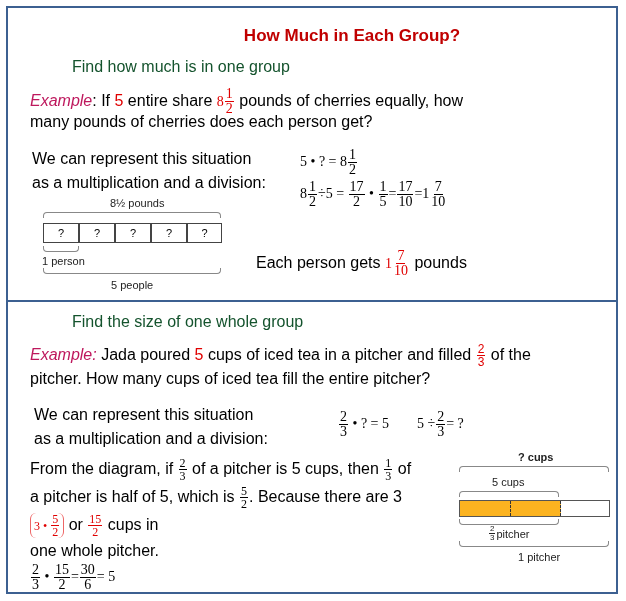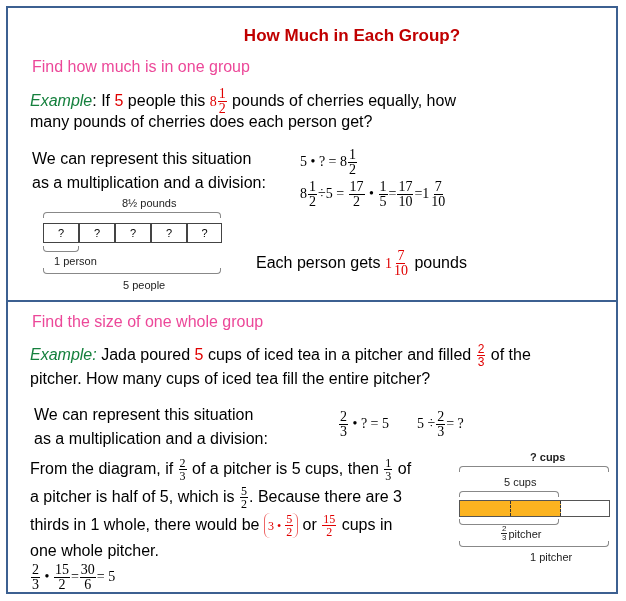--- a/index.html
+++ b/index.html
@@ -1,47 +1,47 @@
 <!DOCTYPE html>
 <html><head>
 <meta charset="utf-8">
 <style>
   html,body{margin:0;padding:0;background:#fff;}
   body{width:626px;height:601px;position:relative;overflow:hidden;font-family:"Liberation Sans",sans-serif;color:#000;}
   .frame{position:absolute;left:6px;top:6px;width:612px;height:588px;border:2px solid #3c6091;box-sizing:border-box;}
   .divider{position:absolute;left:6px;top:300px;width:612px;height:2px;background:#3c6091;}
   .abs{position:absolute;white-space:nowrap;}
   .title{left:0;width:608px;text-align:center;top:26px;font-size:17px;font-weight:bold;color:#c00000;padding-left:48px;}
-  .red{color:#ec4899;}
+  .red{color:#14532d;margin-left:40px;}
   .rfont{color:#e00000;}
-  .purple{color:#15803d;font-style:italic;}
+  .purple{color:#be185d;font-style:italic;}
   .txt{font-size:16px;line-height:22px;}
   .serif{font-family:"Liberation Serif",serif;}
   .frac{display:inline-flex;flex-direction:column;align-items:center;vertical-align:middle;font-family:"Liberation Serif",serif;line-height:1;margin:0 1px;}
   .frac .n{border-bottom:1px solid currentColor;padding:0 1px;}
   .frac .d{padding:0 1px;}
   .f14{font-size:14px;}
   .f12{font-size:12px;}
   .math{font-family:"Liberation Serif",serif;font-size:14px;}
-  .small{font-size:11px;font-family:"Liberation Sans",sans-serif;color:#222;margin-left:12px;}
+  .small{font-size:11px;font-family:"Liberation Sans",sans-serif;color:#222;}
   .box{position:absolute;border:1px solid #444;box-sizing:border-box;display:flex;align-items:center;justify-content:center;font-size:11px;}
   .brace{position:absolute;border:1px solid #888;box-sizing:border-box;}
 </style>
 </head>
 <body>
 
 <div class="frame"></div>
 <div class="divider"></div>
 
 <div class="abs title">How Much in Each Group?</div>
 
 <div class="abs txt red" style="left:32px;top:56px;">Find how much is in one group</div>
 
 <div class="abs txt" style="left:30px;top:87px;">
-  <span class="purple">Example</span><span>: If </span><span class="rfont">5</span><span> people this </span><span class="rfont serif" style="font-size:14px">8</span><span class="frac f14 rfont">
+  <span class="purple">Example</span><span>: If </span><span class="rfont">5</span><span> entire share </span><span class="rfont serif" style="font-size:14px">8</span><span class="frac f14 rfont">
       <span class="n">1</span>
       <span class="d">2</span>
     </span><span> pounds of cherries equally, how</span>
 </div>
 <div class="abs txt" style="left:30px;top:111px;">many pounds of cherries does each person get?</div>
 
 <div class="abs txt" style="left:32px;top:148px;">We can represent this situation</div>
 <div class="abs txt" style="left:32px;top:172px;">as a multiplication and a division:</div>
 
 <div class="abs math" style="left:300px;top:148px;">
@@ -129,21 +129,21 @@
       <span class="d">3</span>
     </span><span> of</span>
 </div>
 <div class="abs txt" style="left:30px;top:485px;">
   <span>a pitcher is half of 5, which is </span><span class="frac f12">
       <span class="n">5</span>
       <span class="d">2</span>
     </span><span>.  Because there are 3</span>
 </div>
 <div class="abs txt" style="left:30px;top:513px;">
-  <span>thirds in 1 whole, there would be </span><span class="rfont serif" style="font-size:12px;border-left:1px solid #e66;border-right:1px solid #e66;border-radius:6px;padding:0 3px;display:inline-flex;align-items:center;vertical-align:middle;"><span>3 •</span>&nbsp;<span class="frac f12">
+  <span class="rfont serif" style="font-size:12px;border-left:1px solid #e66;border-right:1px solid #e66;border-radius:6px;padding:0 3px;display:inline-flex;align-items:center;vertical-align:middle;"><span>3 •</span>&nbsp;<span class="frac f12">
         <span class="n">5</span>
         <span class="d">2</span>
       </span></span><span> or </span><span class="frac f12 rfont">
       <span class="n">15</span>
       <span class="d">2</span>
     </span><span> cups in</span>
 </div>
 <div class="abs txt" style="left:30px;top:540px;">one whole pitcher.</div>
 
 <div class="abs txt" style="left:30px;top:563px;">

